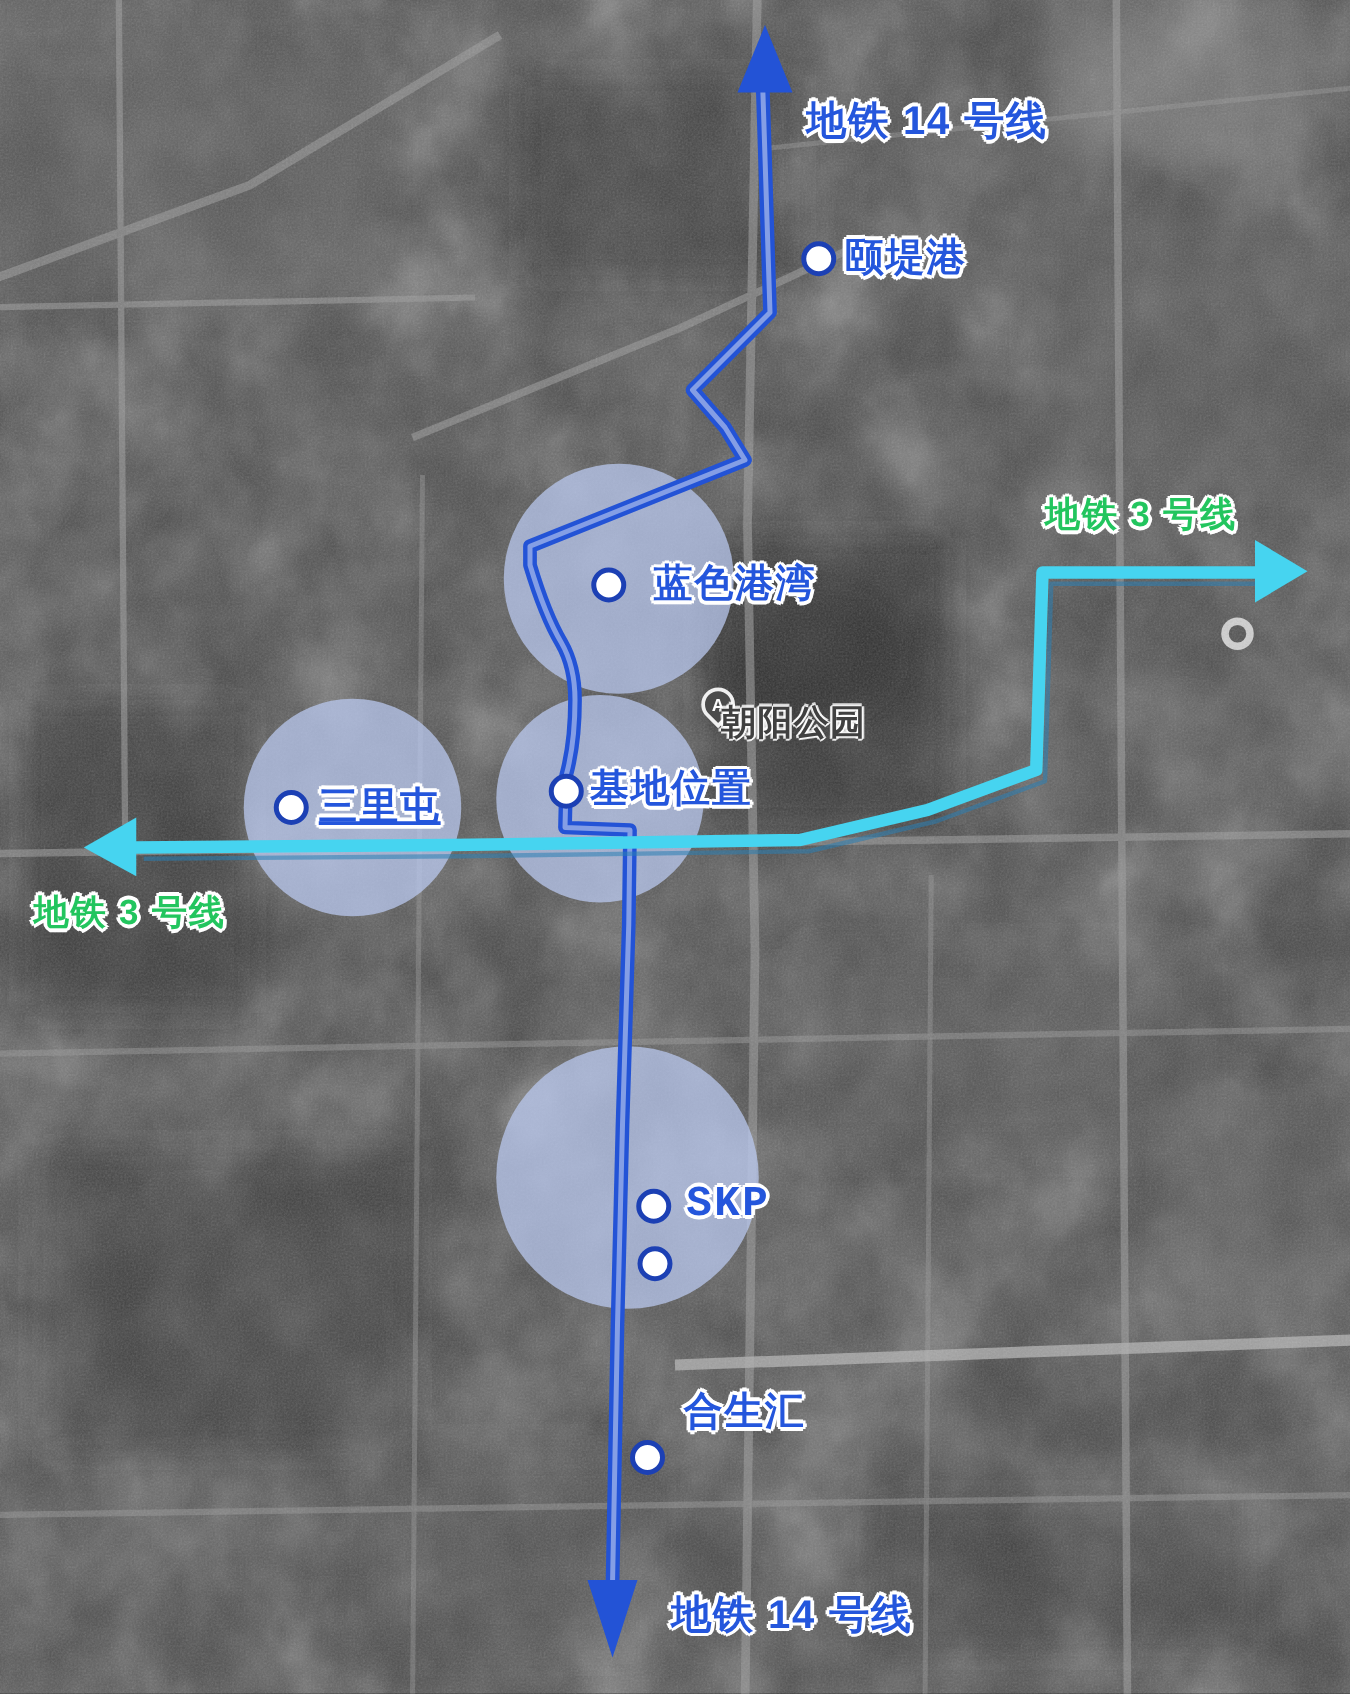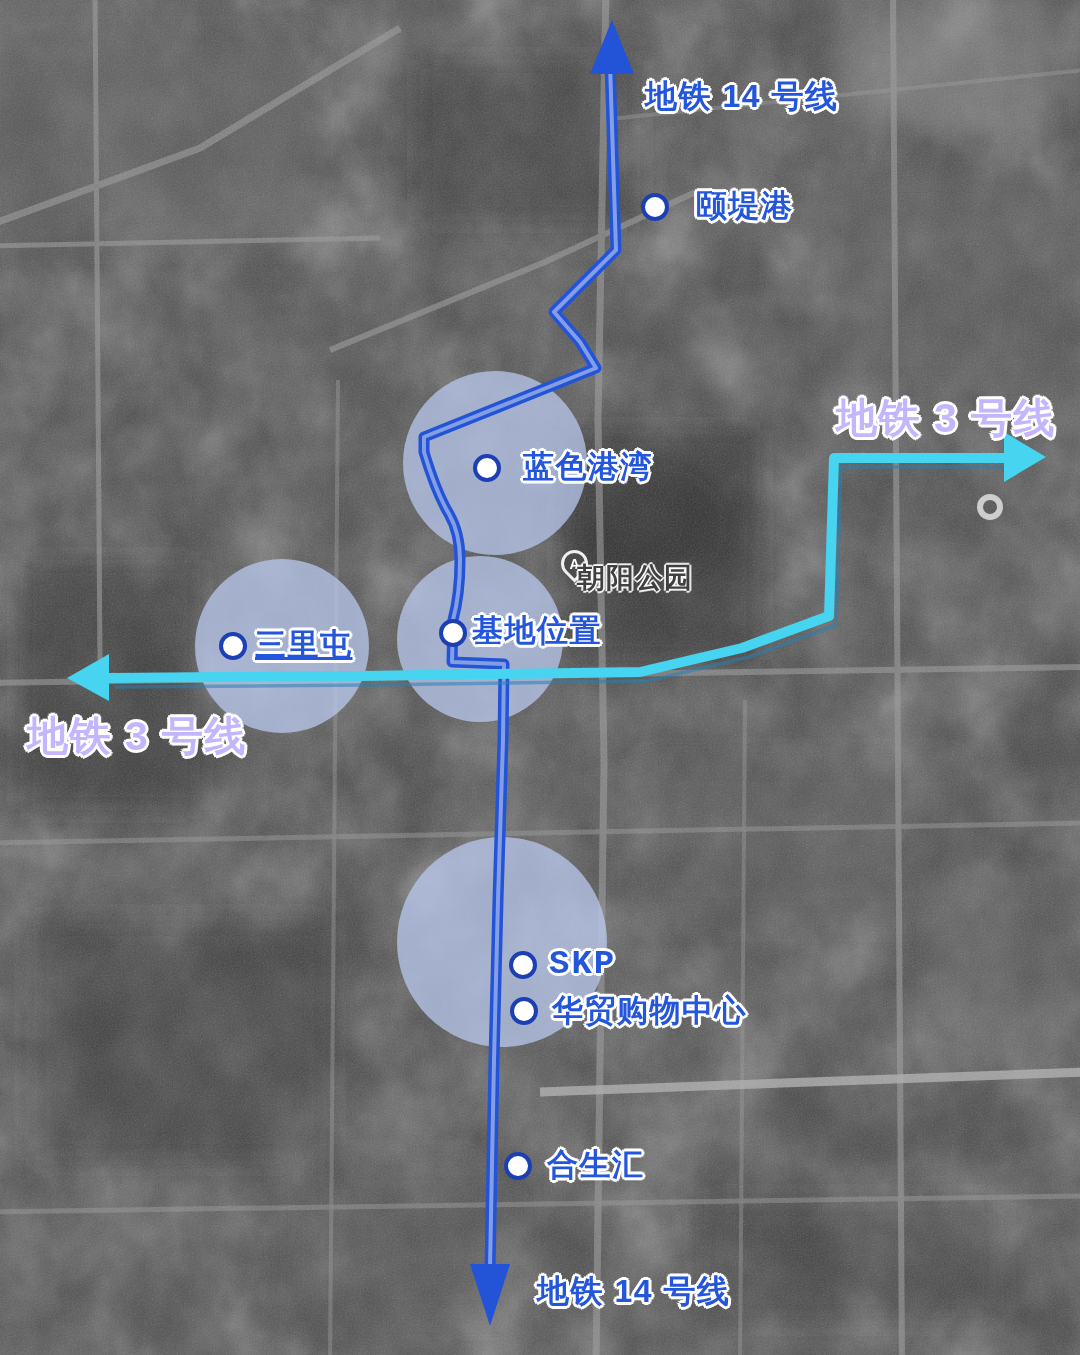--- a/index.html
+++ b/index.html
@@ -29,21 +29,21 @@
     letter-spacing:1.5px;
   }
   .lbl.blue{
     color:#2456dc;font-size:31px;
     text-shadow:3px 0 0 #fff,-3px 0 0 #fff,0 3px 0 #fff,0 -3px 0 #fff,
       2px 2px 0 #fff,-2px 2px 0 #fff,2px -2px 0 #fff,-2px -2px 0 #fff;
     text-align:center;
   }
   .lbl.line-lbl{font-size:32px;}
   .lbl.cyan{
-    color:#c4b5fd;font-size:41px;
+    color:#22c55e;font-size:28px;
     text-shadow:3px 0 0 #fff,-3px 0 0 #fff,0 3px 0 #fff,0 -3px 0 #fff,
       2px 2px 0 #fff,-2px 2px 0 #fff,2px -2px 0 #fff,-2px -2px 0 #fff;
   }
   .lbl.latin{font-size:34px;letter-spacing:2px;font-family:Liberation Mono, monospace;}
   .lbl.park{
     color:#404040;font-size:28px;letter-spacing:1px;
     text-shadow:2px 0 0 rgba(255,255,255,.8),-2px 0 0 rgba(255,255,255,.8),
       0 2px 0 rgba(255,255,255,.8),0 -2px 0 rgba(255,255,255,.8),
       1px 1px 0 rgba(255,255,255,.8),-1px -1px 0 rgba(255,255,255,.8);
   }
@@ -162,26 +162,25 @@
   <div class="lbl park" style="left:577px;top:564px;">朝阳公园</div>
 
   <div class="dot" style="left:641px;top:193px;"></div>
   <div class="dot" style="left:473px;top:454px;"></div>
   <div class="dot" style="left:439px;top:619px;"></div>
   <div class="dot" style="left:219px;top:632px;"></div>
   <div class="dot" style="left:509px;top:951px;"></div>
   <div class="dot" style="left:510px;top:997px;"></div>
   <div class="dot" style="left:504px;top:1152px;"></div>
 
-  <div class="lbl blue" style="left:696px;top:190px;">颐堤港</div>
+  <div class="lbl blue" style="left:676px;top:190px;">颐堤港</div>
   <div class="lbl blue" style="left:511px;top:451px;margin-left:12px;">蓝色港湾</div>
   <div class="lbl blue" style="left:472px;top:615px;">基地位置</div>
   <div class="lbl blue" style="left:255px;top:629px;text-decoration:underline;">三里屯</div>
   <div class="lbl blue latin" style="left:549px;top:947px;">SKP</div>
-  <div class="lbl blue" style="left:552px;top:995px;">华贸购物中心</div>
-  <div class="lbl blue" style="left:547px;top:1149px;">合生汇</div>
+  <div class="lbl blue" style="left:547px;top:1113px;">合生汇</div>
 
   <div class="lbl blue line-lbl" style="left:645px;top:80px;">地铁 14 号线</div>
   <div class="lbl blue line-lbl" style="left:537px;top:1275px;">地铁 14 号线</div>
   <div class="lbl cyan" style="left:836px;top:398px;">地铁 3 号线</div>
   <div class="lbl cyan" style="left:27px;top:716px;">地铁 3 号线</div>
 
 </div>
 
 </body></html>

